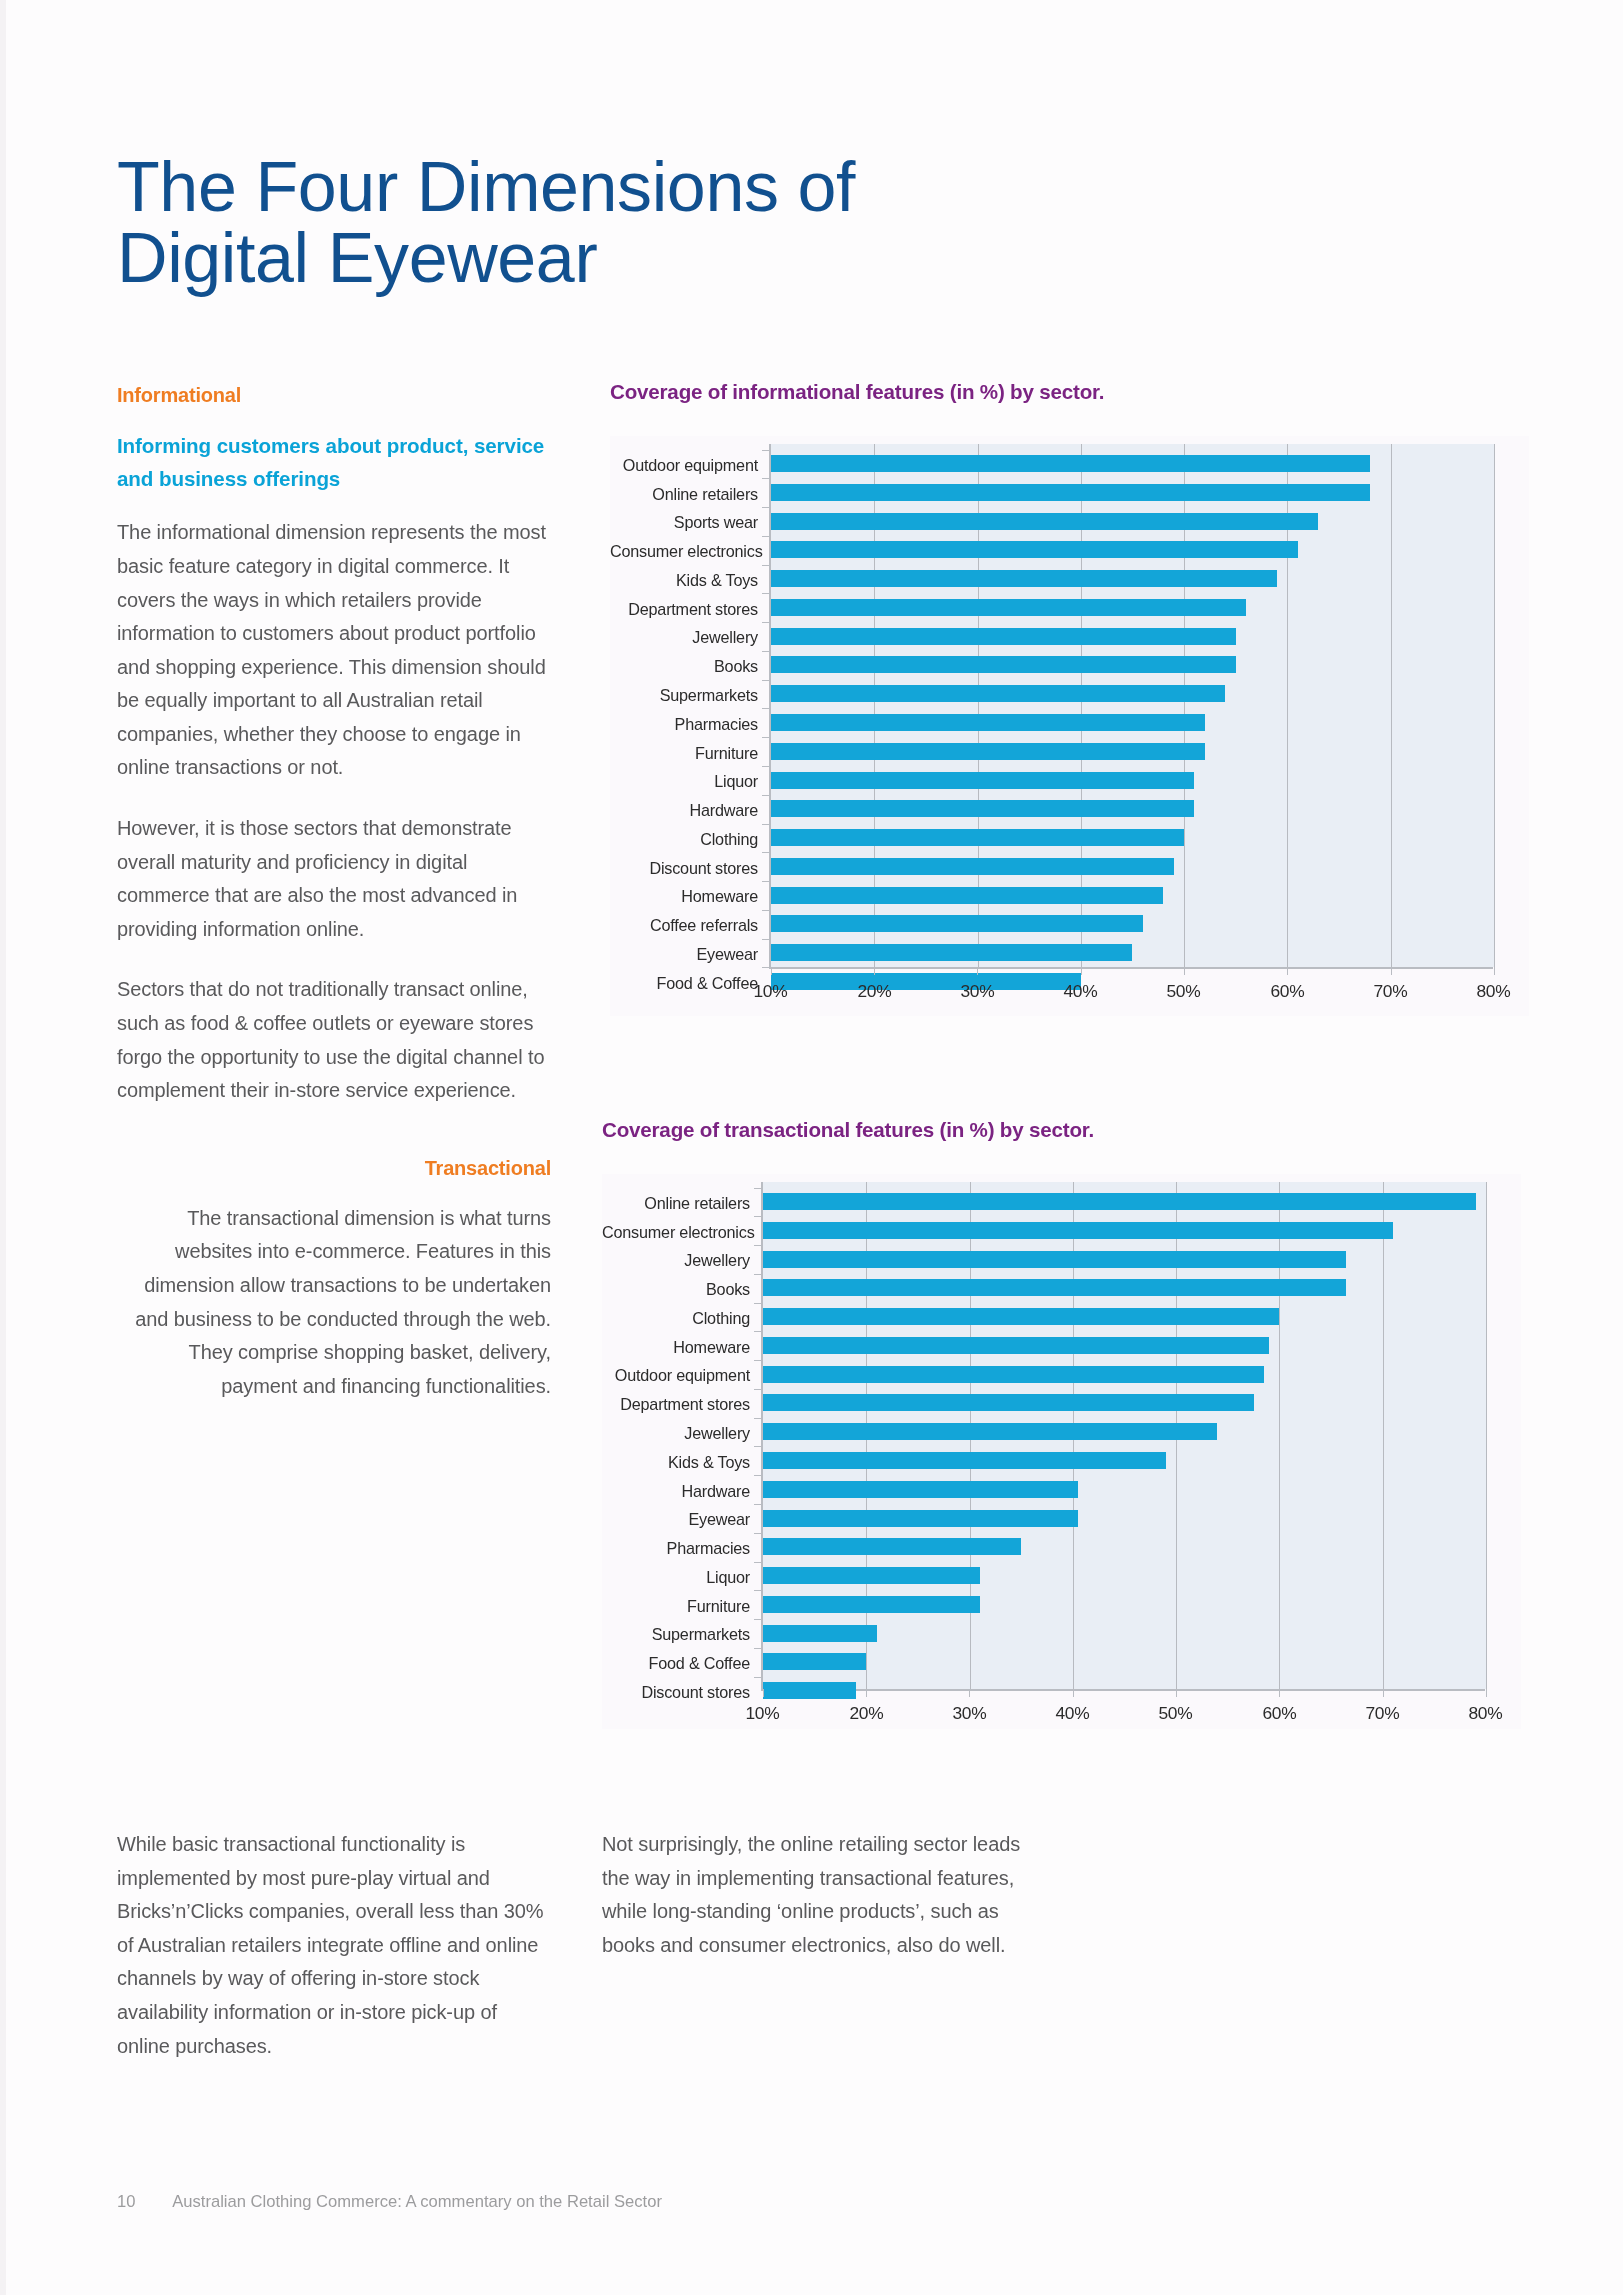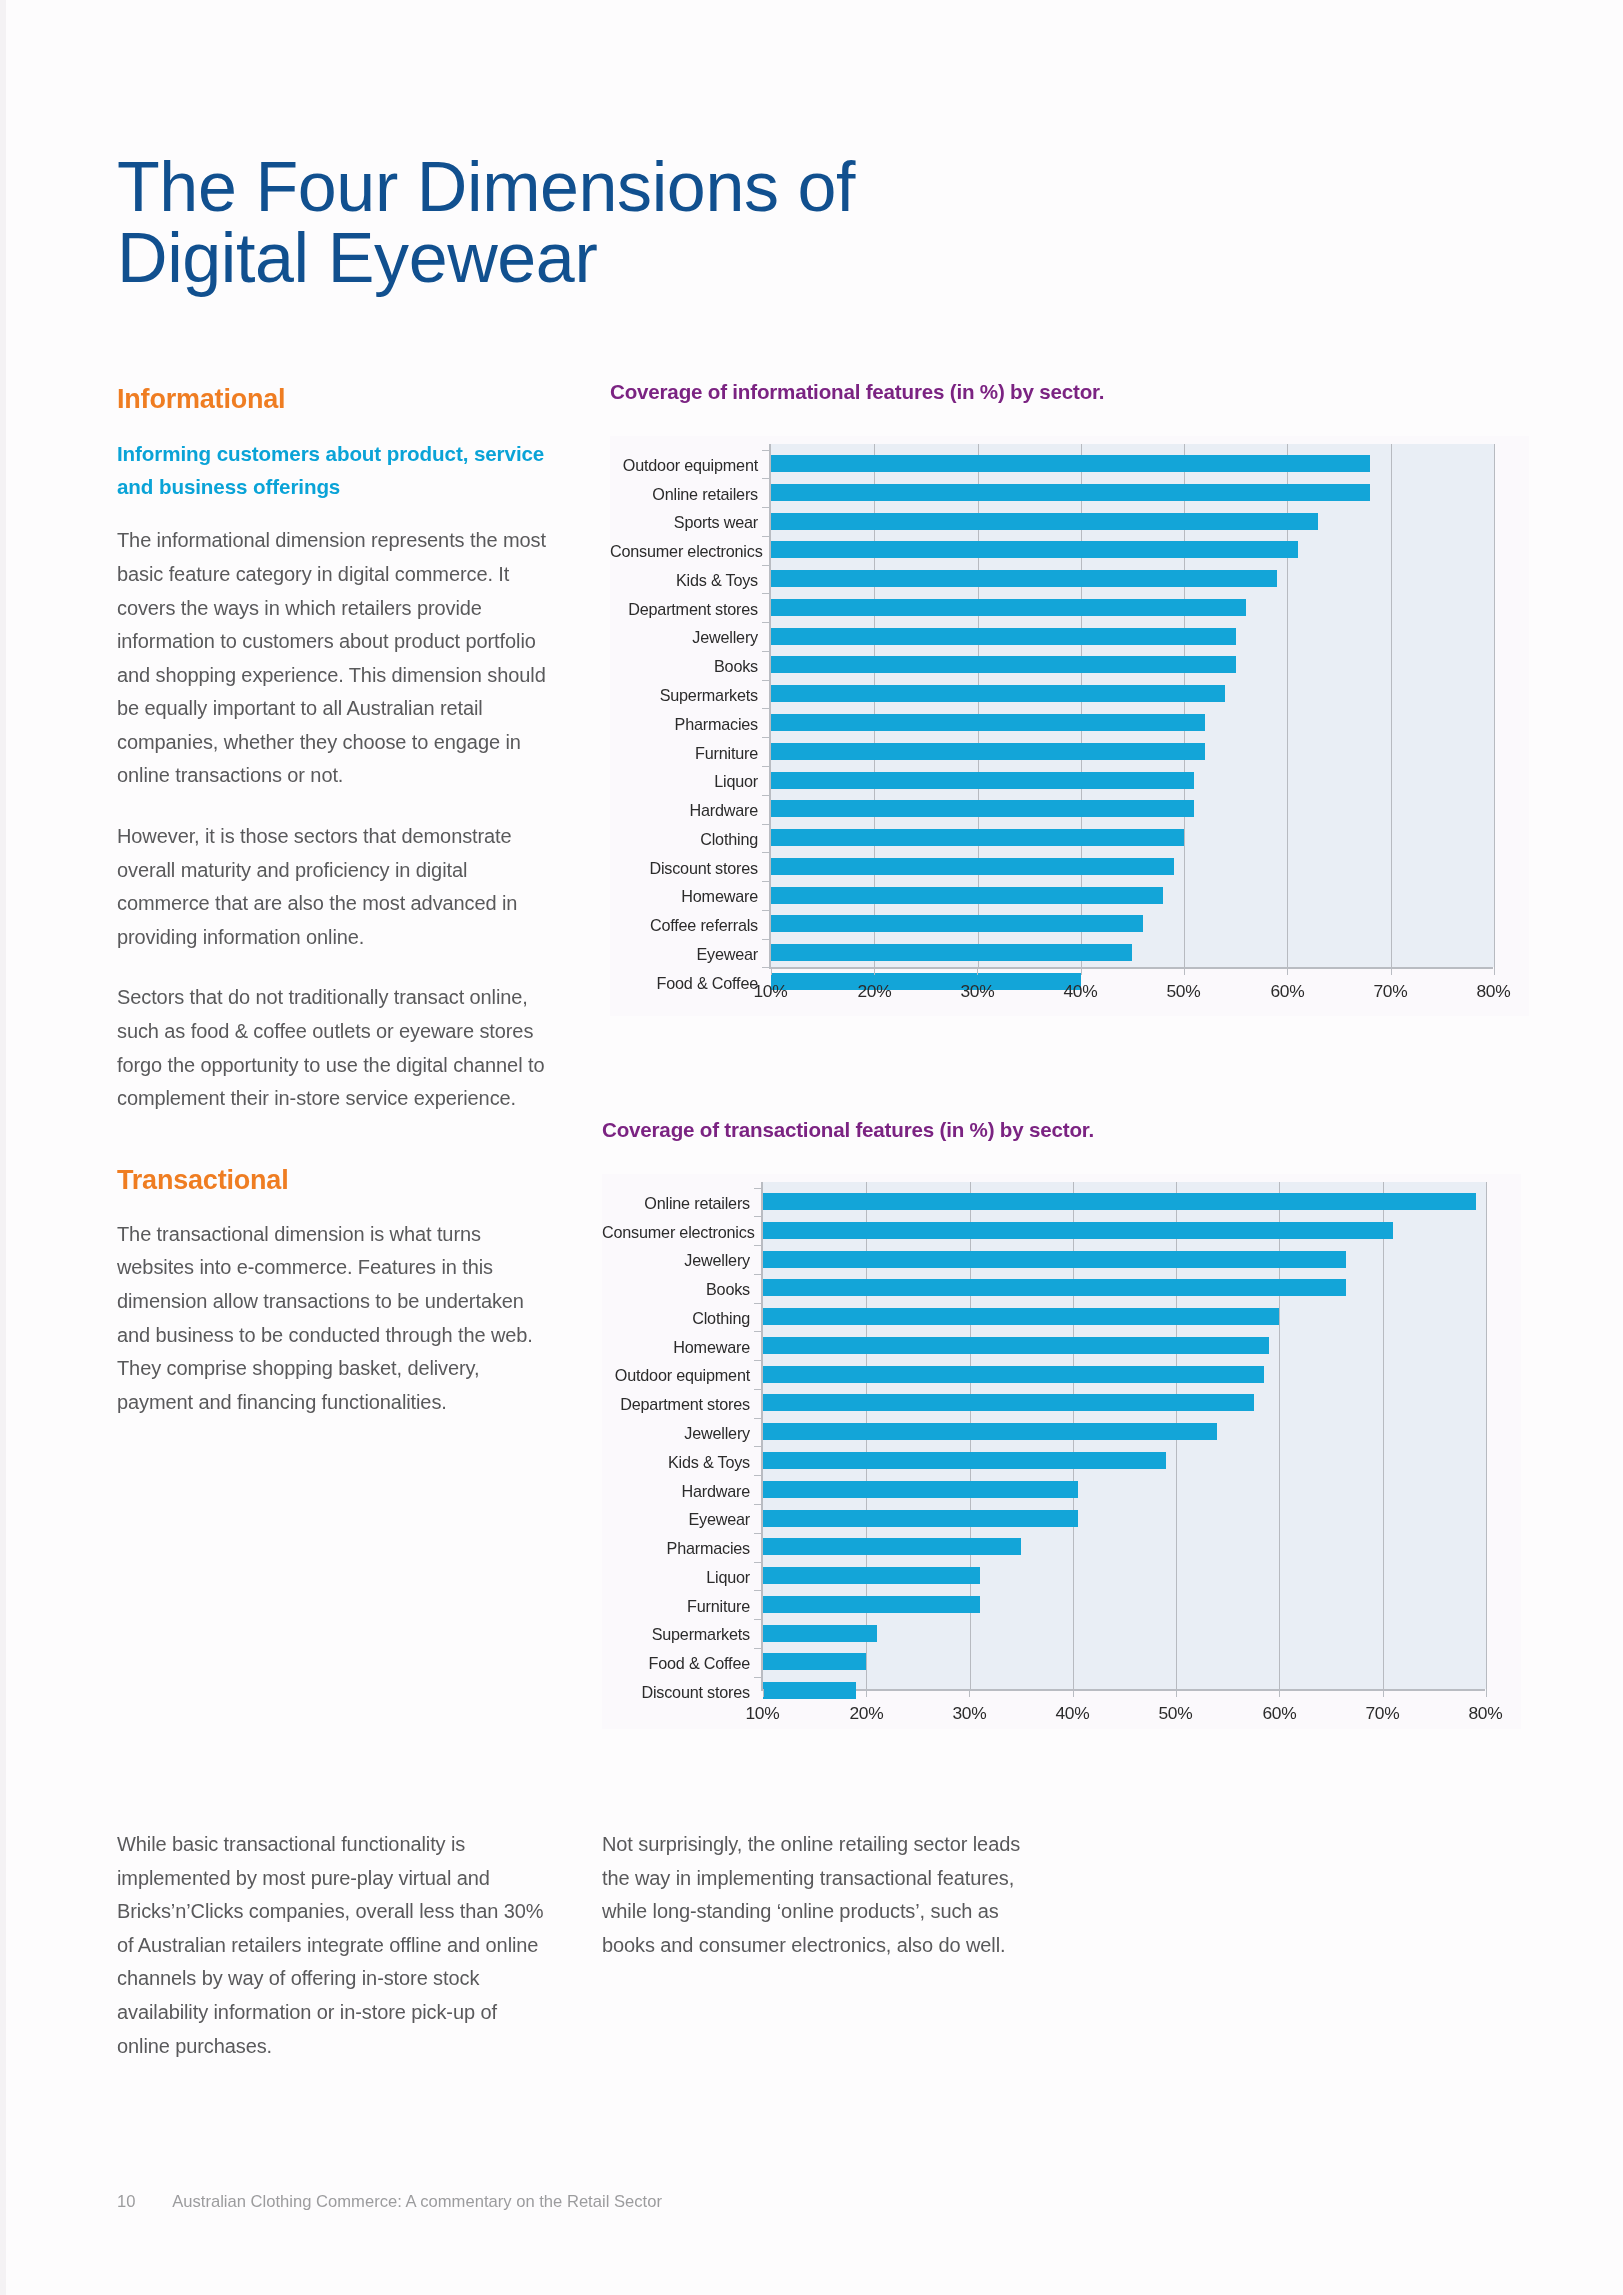--- a/index.html
+++ b/index.html
@@ -27,42 +27,42 @@
     letter-spacing:-0.4px;
   }
   .title .l2 { display:block; }
 
   
   .left-col {
     position:absolute; left:117px; top:384px; width:434px;
   }
   .h-orange {
     color:#ef7d22;
-    font-size:27px;
+    font-size:20px;
     font-weight:bold;
     letter-spacing:-0.2px;
     margin:0 0 22px 0;
   }
   .h-cyan {
     color:#0aa3d7;
     font-size:20.6px;
     font-weight:bold;
     line-height:1.62;
     margin:0 0 20.6px 0;
     letter-spacing:-0.1px;
   }
   p.body {
     color:#59595b;
     font-size:20px;
     line-height:1.68;
     margin:0 0 27px 0;
     font-weight:300;
     letter-spacing:-0.1px;
   }
-  .sec2 { margin-top:49px; }
+  .sec2 { margin-top:49px;text-align:right; }
 
   
   .chart-block { position:absolute; }
   .chart-title {
     color:#7b2382;
     font-size:20.6px;
     font-weight:bold;
     letter-spacing:-0.2px;
     margin:0 0 32px 0;
   }

